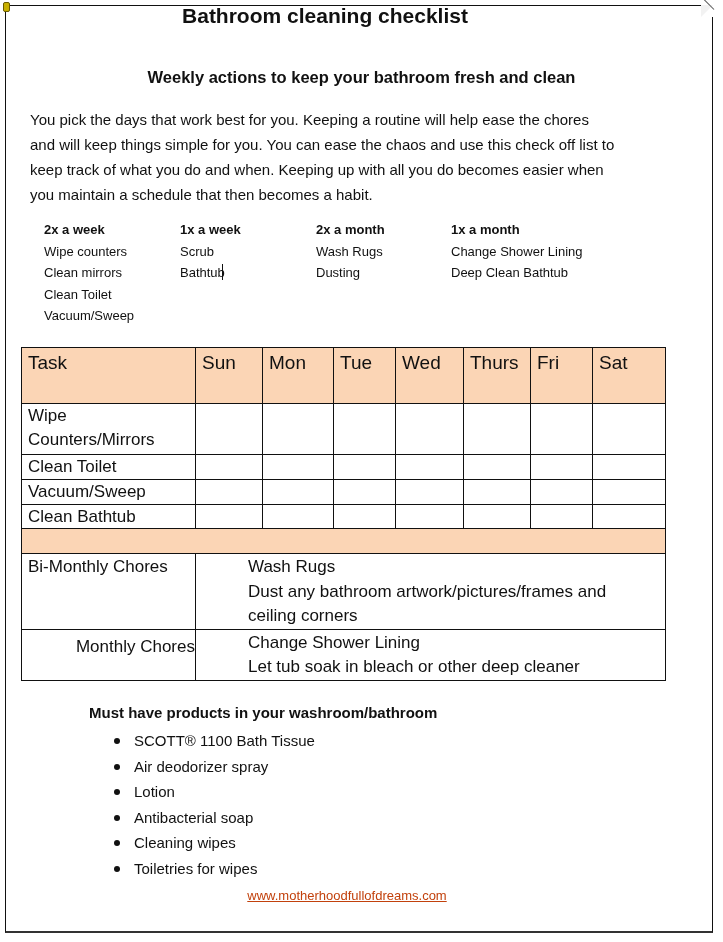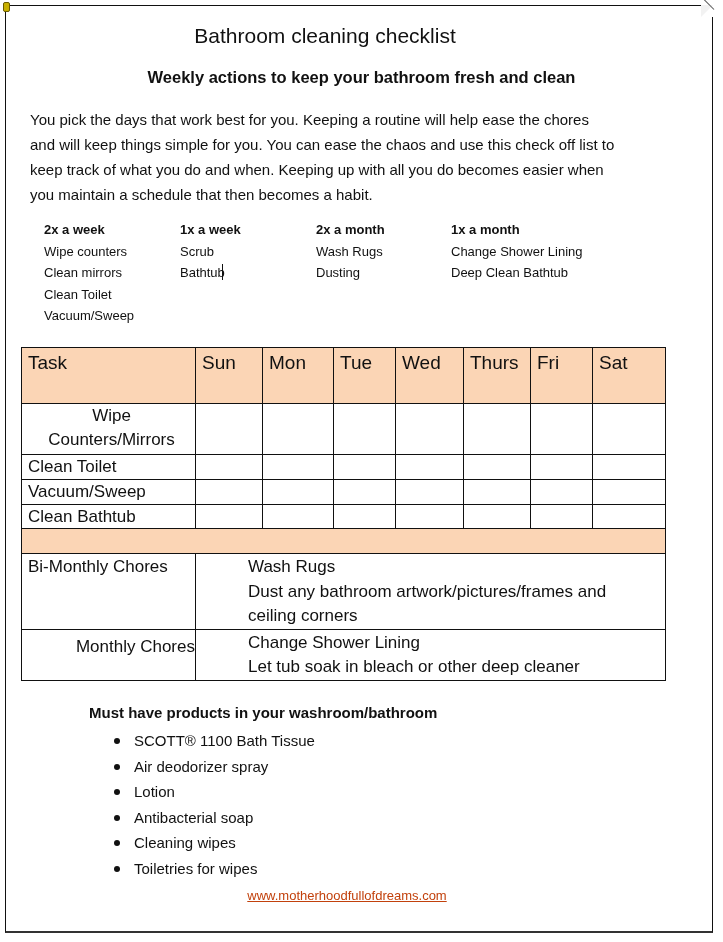--- a/index.html
+++ b/index.html
@@ -4,22 +4,22 @@
 <style>
   html, body { margin:0; padding:0; background:#ffffff; }
   body { width:723px; height:942px; position:relative; overflow:hidden;
          font-family:"Liberation Sans", "DejaVu Sans", sans-serif; color:#111; }
   .page { position:absolute; left:5px; top:5px; width:708px; height:928px;
           border:1px solid #111; border-bottom:2px solid #333; background:#fff; box-sizing:border-box; }
   .fold { position:absolute; right:-1px; top:-1px; width:0; height:0;
           border-left:12px solid #f2f2f2; border-bottom:12px solid #fff; }
   .fold-line { position:absolute; right:-2px; top:3px; width:16px; height:1px; background:#555; transform:rotate(45deg); transform-origin:right center; }
   .pin { position:absolute; left:3px; top:2px; width:5px; height:8px; border-radius:2px; background:#c9b000; border:1px solid #6a5b00; }
-  .title { position:absolute; left:0; width:650px; top:24px; text-align:center;
-           font-size:21px; font-weight:normal; }
+  .title { position:absolute; left:0; width:650px; top:4px; text-align:center;
+           font-size:21px; font-weight:bold; }
   .subtitle { position:absolute; left:0; width:723px; top:68px; text-align:center;
               font-size:16.5px; font-weight:bold; }
   .intro { position:absolute; left:30px; top:107px; width:650px; font-size:15px; line-height:25px; }
   .freq-col { position:absolute; top:219px; font-size:13px; line-height:21.5px; }
   .freq-col .hd { font-weight:bold; }
   table.grid { position:absolute; left:21px; top:347px; border-collapse:collapse; font-size:17px; }
   table.grid td { border:1px solid #111; padding:0 0 0 6px; vertical-align:top; box-sizing:border-box; }
   .peach { background:#fbd5b5; }
   .hdr td { height:56px; padding-top:4px !important; font-size:19px; }
   .chores td { line-height:24.5px; }
@@ -86,21 +86,21 @@
       <tr class="hdr peach">
     <td>Task</td>
     <td>Sun</td>
     <td>Mon</td>
     <td>Tue</td>
     <td>Wed</td>
     <td>Thurs</td>
     <td>Fri</td>
     <td>Sat</td>
   </tr>
-  <tr style="height:51px;text-align:center;">
+  <tr style="height:51px;">
     <td style="line-height:24px;">
       <div>Wipe</div>
       <div>Counters/Mirrors</div>
     </td>
     <td></td>
         <td></td>
     <td></td>
         <td></td>
     <td></td>
         <td></td>

